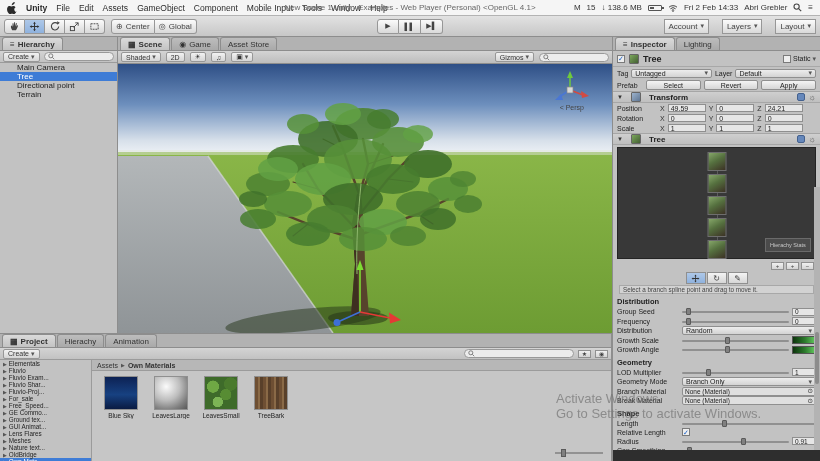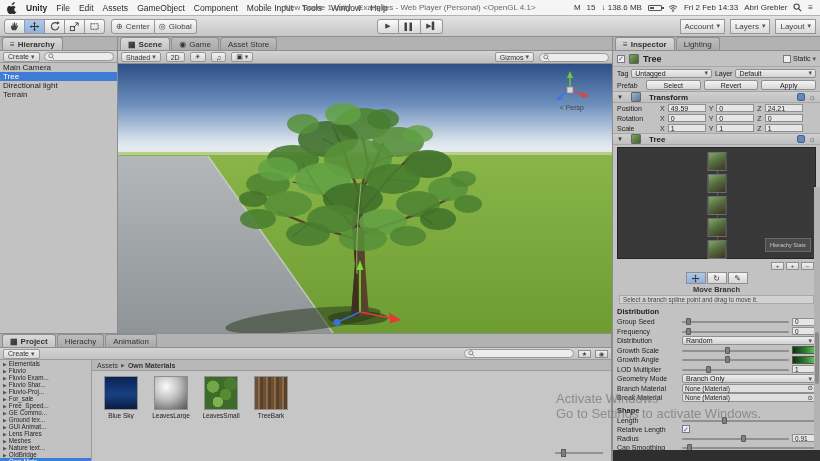--- a/index.html
+++ b/index.html
@@ -26,40 +26,40 @@
   display:flex;align-items:center;padding:0 4px;z-index:15;}
 .tgroup{display:flex;}
 .tbtn{height:15px;min-width:17px;border:1px solid #979797;background:linear-gradient(#fbfbfb,#d9d9d9);
   display:inline-flex;align-items:center;justify-content:center;font-size:8px;color:#444;padding:0 4px;gap:3px;}
 .tgroup .tbtn{border-left-width:0;}
 .tgroup .tbtn:first-child{border-left-width:1px;border-radius:3px 0 0 3px;}
 .tgroup .tbtn:last-child{border-radius:0 3px 3px 0;}
 .tbtn.active{background:linear-gradient(#aec8e8,#8fb2de);}
 .playgroup{position:absolute;left:50%;transform:translateX(-50%);display:flex;}
 .playgroup .tbtn{min-width:22px;font-size:7px;}
-.tright{margin-left:auto;display:flex;gap:5px;align-items:flex-end;}
+.tright{margin-left:auto;display:flex;gap:13px;align-items:flex-end;}
 .caret{font-size:7px;color:#555;}
 
 
 .ptabs{height:14px;background:#b2b2b2;display:flex;align-items:flex-end;gap:1px;
   border-bottom:1px solid #8d8d8d;padding-left:2px;}
 .ptab{height:13px;padding:0 7px;background:linear-gradient(#bdbdbd,#a9a9a9);
   border:1px solid #8d8d8d;border-bottom:none;border-radius:3px 3px 0 0;
   display:flex;align-items:center;font-size:8px;color:#333;gap:3px;white-space:nowrap;}
 .ptab.active{background:linear-gradient(#dadada,#c3c3c3);font-weight:bold;}
 .minibar{height:12px;background:linear-gradient(#d4d4d4,#c2c2c2);border-bottom:1px solid #9b9b9b;
   display:flex;align-items:center;padding:0 3px;gap:4px;font-size:7.5px;color:#333;}
 .searchpill{height:9px;background:#ececec;border:1px solid #999;border-radius:5px;
   display:flex;align-items:center;padding:0 3px;gap:2px;flex:1;}
 .sicon{display:inline-flex;align-items:center;}
 
 
 #hierarchy{position:absolute;left:0;top:37px;width:118px;height:296px;background:#c2c2c2;
   border-right:1px solid #8d8d8d;}
-.hitem{height:9px;display:flex;align-items:center;padding-left:3px;font-size:8px;color:#1e1e1e;cursor:default;}
+.hitem{height:9px;display:flex;align-items:center;padding-left:17px;font-size:8px;color:#1e1e1e;cursor:default;}
 .hitem.selected{background:#3e7cd6;color:#fff;}
 
 
 #scene{position:absolute;left:118px;top:37px;width:494px;height:296px;background:#c2c2c2;}
 .scenebar{height:13px;background:linear-gradient(#d4d4d4,#bdbdbd);border-bottom:1px solid #8d8d8d;
   display:flex;align-items:center;padding:0 3px;gap:5px;font-size:7.5px;}
 .sbtn{height:10px;border:1px solid #979797;background:linear-gradient(#f2f2f2,#d5d5d5);
   display:inline-flex;align-items:center;padding:0 4px;gap:2px;border-radius:2px;font-size:7px;color:#333;}
 #viewport{position:absolute;left:0;top:27px;width:494px;height:269px;overflow:hidden;}
 .persp-label{position:absolute;right:28px;top:40px;font-size:7px;color:#444;z-index:5;}
@@ -276,21 +276,21 @@
         <span class="sicon">
             <svg width="7" height="7" viewBox="0 0 9 9">
               <circle cx="3.6" cy="3.6" r="2.6" fill="none" stroke="#777" stroke-width="1.2"></circle>
               <line x1="5.6" y1="5.6" x2="8" y2="8" stroke="#777" stroke-width="1.2"></line>
             </svg>
           </span>
       </span>
     </div>
     <div class="hitem">Main Camera</div>
     <div class="hitem selected">Tree</div>
-    <div class="hitem">Directional light</div>
+    <div class="hitem">Directional point</div>
     <div class="hitem">Terrain</div>
   </div>
 
   <div id="scene">
     <div class="ptabs">
       <span class="ptab active">
           <span>▦</span>
           <span>Scene</span>
         </span>
       <span class="ptab">
@@ -529,21 +529,20 @@
     </div>
     <div class="toolrow">
       <span class="tb active">
           <svg width="9" height="9" viewBox="0 0 16 16">
             <path d="M8 1l2 3H8.7v3.3H12V6l3 2-3 2V8.7H8.7V12H10l-2 3-2-3h1.3V8.7H4V10L1 8l3-2v1.3h3.3V4H6z" fill="#333"></path>
           </svg>
         </span>
       <span class="tb">↻</span>
       <span class="tb">✎</span>
     </div>
-    <div class="movetitle">Move Branch</div>
     <div class="hintbox">Select a branch spline point and drag to move it.</div>
 
     <div class="sectitle">Distribution</div>
     <div class="irow" style="height:9.5px">
       <span class="ilabel">Group Seed</span>
       <span class="slider">
           <span class="track"></span>
           <span class="thumb" style="left:4%"></span>
         </span>
       <span class="valbox">0</span>
@@ -573,20 +572,21 @@
     </div>
     <div class="irow" style="height:9.5px">
       <span class="ilabel">Growth Angle</span>
       <span class="slider">
           <span class="track"></span>
           <span class="thumb" style="left:40%"></span>
         </span>
       <span class="curvebox"></span>
     </div>
 
+    <div class="sectitle">Geometry</div>
     <div class="irow" style="height:9.5px">
       <span class="ilabel">LOD Multiplier</span>
       <span class="slider">
           <span class="track"></span>
           <span class="thumb" style="left:22%"></span>
         </span>
       <span class="valbox">1</span>
     </div>
     <div class="irow" style="height:9.5px">
       <span class="ilabel">Geometry Mode</span>

